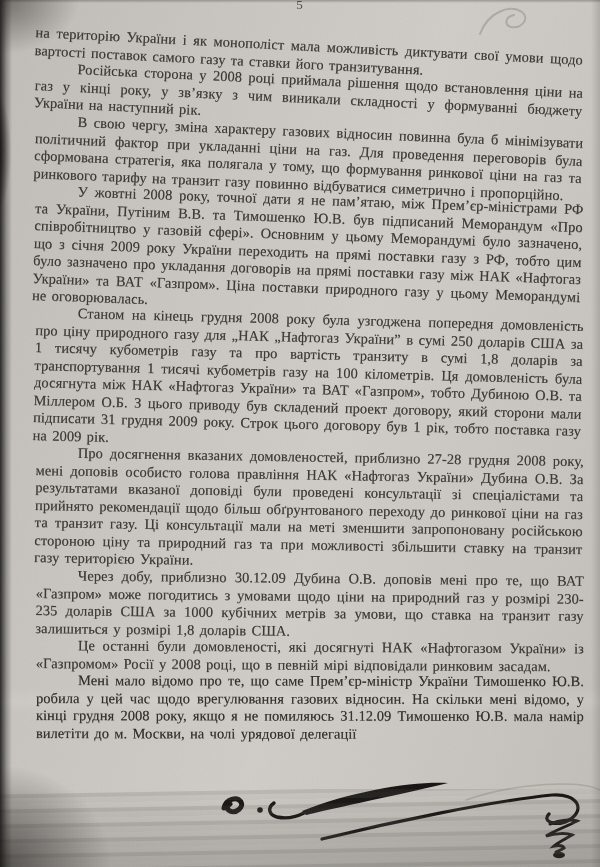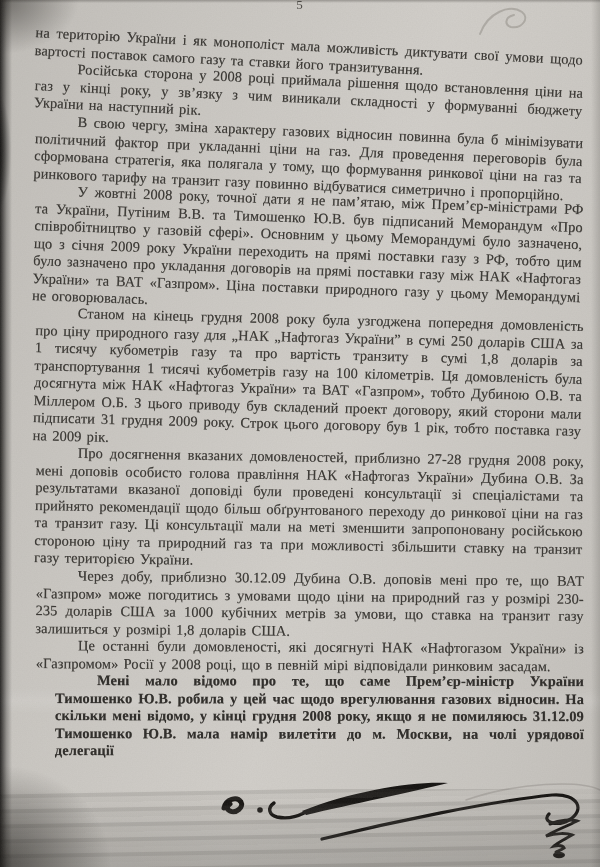--- a/index.html
+++ b/index.html
@@ -34,21 +34,21 @@
   .body-text{
     position:absolute;left:0;top:0;width:600px;box-sizing:border-box;
     padding:24px 16px 0 36px;z-index:2;
     font-size:14.4px;line-height:17.5px;color:#3a3834;
     text-align:justify;word-spacing:1.6px;letter-spacing:.1px;
     text-shadow:.2px .3px .6px rgba(52,50,46,.55);
     filter:blur(.22px);
   }
   .body-text p{margin:0;text-indent:42px;transform-origin:0 0;}
   .body-text p.noindent{text-indent:0;}
-  .body-text p.bold{font-weight:700;color:#2e2c29;margin-left:19px;}
+  .body-text p.bold{font-weight:400;color:#2e2c29;}
   
   .sig{position:absolute;left:160px;top:770px;width:440px;height:95px;z-index:4;}
   .pencil-tr{position:absolute;left:468px;top:2px;width:84px;height:42px;z-index:2;opacity:.5;}
   .noise{position:absolute;left:0;top:0;width:600px;height:867px;z-index:7;pointer-events:none;opacity:.5;}
 </style>
 </head>
 <body>
 
 <div class="page">
 

